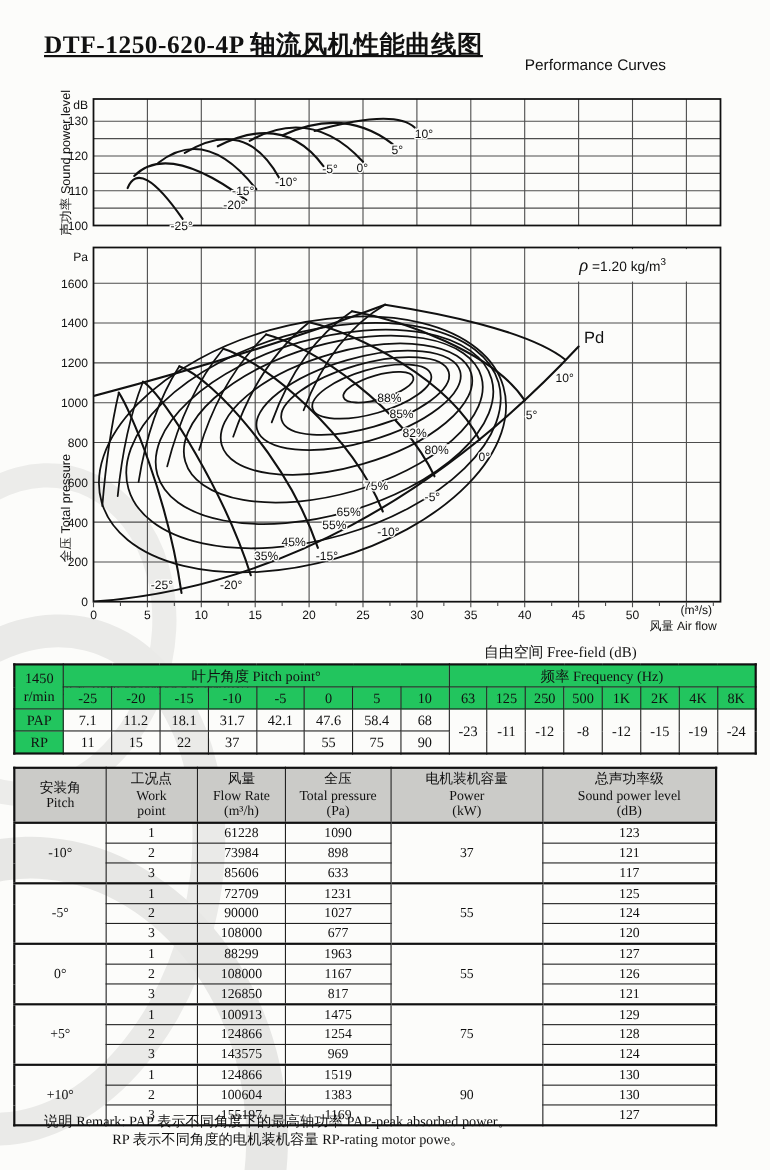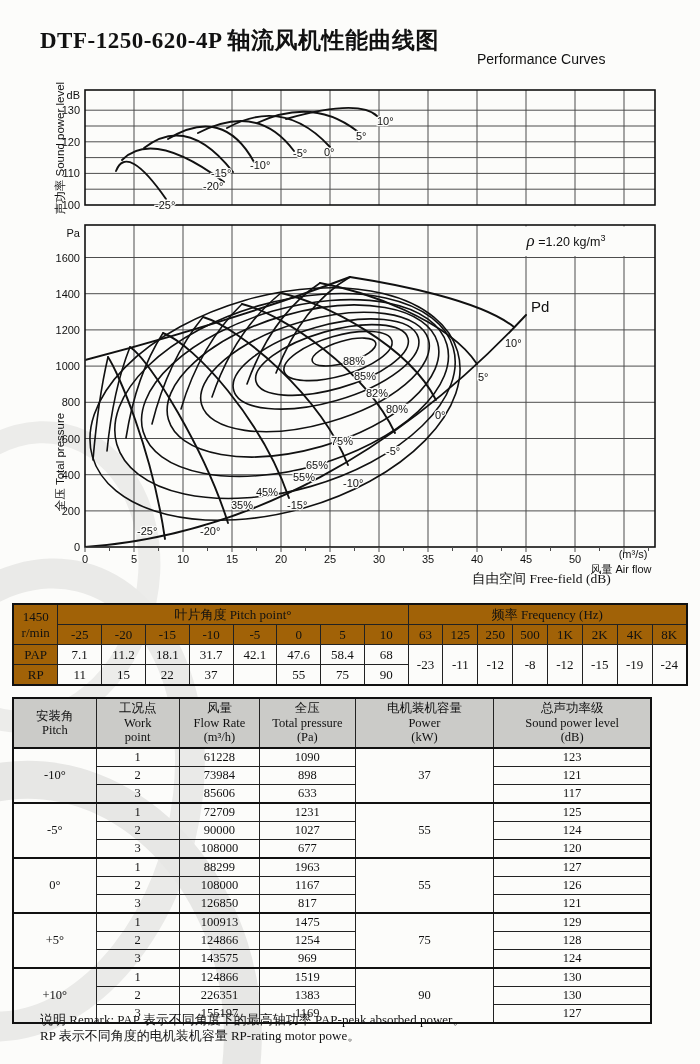--- a/index.html
+++ b/index.html
@@ -4,51 +4,51 @@
 <style>
   html,body{margin:0;padding:0;background:#ffffff;}
   .page{position:relative;width:700px;height:1064px;background:#fcfcfa;overflow:hidden;
         font-family:"Liberation Serif",serif;color:#111;}
   
   .swoosh{position:absolute;border-radius:50%;z-index:0;}
   .sw1{left:-95px;top:420px;width:210px;height:270px;border:22px solid #ececea;transform:rotate(12deg);}
   .sw2{left:-150px;top:555px;width:290px;height:430px;border:30px solid #eaeae8;transform:rotate(14deg);}
   .sw3{left:-185px;top:760px;width:370px;height:450px;border:38px solid #e7e7e5;transform:rotate(-8deg);}
   .page-title{position:absolute;left:40px;top:10px;font:bold 23px "Liberation Serif",serif;
-              letter-spacing:0.5px;z-index:2;}
+              letter-spacing:0.5px;z-index:2;text-decoration:underline;}
   .perf-label{position:absolute;left:477px;top:51px;font:14px "Liberation Sans",sans-serif;z-index:2;}
   svg.charts{position:absolute;left:0;top:0;z-index:1;}
   .box{fill:none;stroke:#111;stroke-width:1.6;}
   .grid{stroke:#4d4d4d;stroke-width:1;fill:none;}
   .curve{stroke:#111;stroke-width:1.9;fill:none;stroke-linecap:round;}
   .thin{stroke-width:1.6;}
   .tick{font:11px "Liberation Sans",sans-serif;fill:#111;}
   .clabel{font:11px "Liberation Sans",sans-serif;fill:#111;paint-order:stroke;stroke:#fcfcfa;stroke-width:2.5px;}
   .axis-title{font:11.5px "Liberation Sans",sans-serif;fill:#111;}
   .pd{font:15px "Liberation Sans",sans-serif;fill:#111;}
   .rho{font:12.5px "Liberation Sans",sans-serif;fill:#111;}
   .rho .sym{font-size:17px;font-family:"Liberation Serif",serif;font-style:italic;}
   .rho .sup{font-size:9px;}
   
   .t1cap-left{position:absolute;left:12px;top:583px;font:13.5px "Liberation Serif",serif;z-index:2;margin-top:35px;}
-  .t1cap-right{position:absolute;left:440px;top:570px;font:13.5px "Liberation Serif",serif;z-index:2;margin-left:32px;}
+  .t1cap-right{position:absolute;left:440px;top:584px;font:13.5px "Liberation Serif",serif;z-index:2;}
   table{border-collapse:collapse;z-index:2;text-align:center;}
   #table1{position:absolute;left:12px;top:603px;width:676px;font:13px "Liberation Serif",serif;
           border:2px solid #111;}
   #table1 td{border:1px solid #222;height:19px;padding:0 1px;}
-  #table1 .shade{background:#a16207;text-align:center;}
+  #table1 .shade{background:#22c55e;text-align:center;}
   #table2{position:absolute;left:12px;top:697px;width:640px;font:12.5px "Liberation Serif",serif;
           border:2px solid #111;}
   #table2 td{border:1px solid #222;height:17px;padding:0;}
   #table2 thead td{background:#cbcbc8;height:48px;line-height:1.15;}
   #table2 tr.gt td{border-top:2px solid #111;}
   .pre{white-space:pre-line;}
   .remark{position:absolute;left:40px;top:1012px;font:13px "Liberation Serif",serif;
           line-height:16px;z-index:2;}
-  .remark .l2{}
+  .remark .l2{margin-left:62px;}
 </style>
 </head>
 <body>
 
 <div class="page">
 
   <div class="swoosh sw1"></div>
   <div class="swoosh sw2"></div>
   <div class="swoosh sw3"></div>
 
@@ -378,21 +378,21 @@
     <tr class="gt">
       <td rowspan="3">+10°</td>
       <td>1</td>
       <td>124866</td>
       <td>1519</td>
       <td rowspan="3">90</td>
       <td>130</td>
     </tr>
     <tr>
       <td>2</td>
-      <td>226351</td>
+      <td>100604</td>
       <td>1383</td>
       <td>130</td>
     </tr>
     <tr>
       <td>3</td>
       <td>155197</td>
       <td>1169</td>
       <td>127</td>
     </tr>
     </tbody>

